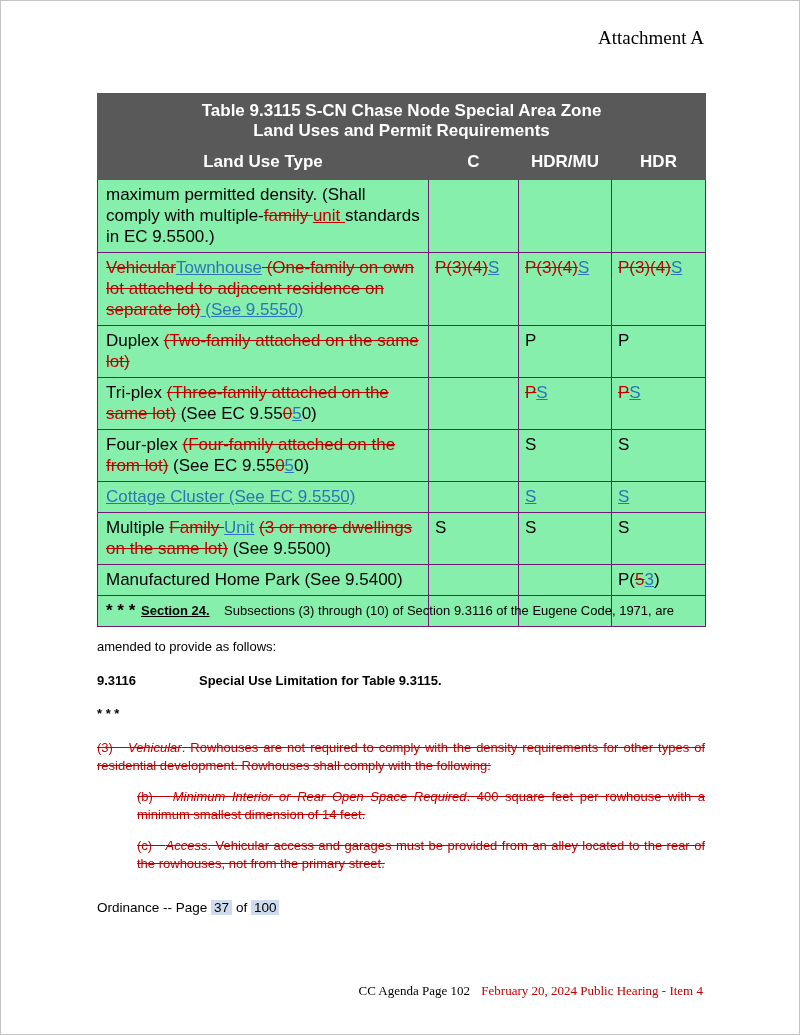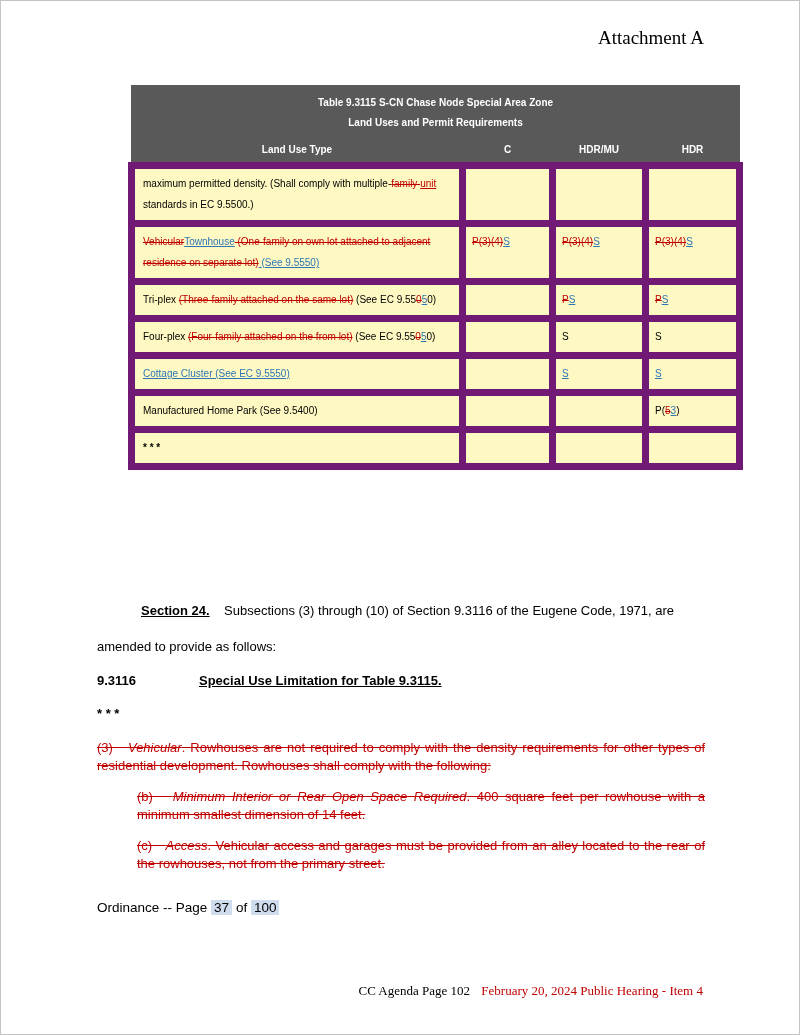--- a/index.html
+++ b/index.html
@@ -3,39 +3,39 @@
 <meta charset="utf-8">
 <style>
   * { margin:0; padding:0; box-sizing:border-box; }
   html,body { background:#fff; }
   body { font-family:"Liberation Sans", sans-serif; color:#000; }
   .page { position:relative; width:800px; height:1035px; background:#fff; border:1px solid #c4c4c4; overflow:hidden; }
 
   .attachment { position:absolute; top:26px; right:95px; font-family:"Liberation Serif", serif; font-size:19px; }
 
   
-  .zoning-table { position:absolute; left:96px; top:84px; width:608px; border-collapse:collapse; table-layout:fixed; font-size:10px;margin-left:31px; }
+  .zoning-table { position:absolute; left:96px; top:92px; width:608px; border-collapse:collapse; table-layout:fixed; font-size:17px; }
   .zoning-table thead th { background:#595959; color:#fff; font-weight:bold; border:1px solid #595959; }
   .title-cell { text-align:center; padding:7px 4px 5px; line-height:20px; }
   .colhead th { padding:5px 2px 7px; text-align:center; border-top:1px solid #6f6f6f !important; }
-  .zoning-table tbody td { border:7px solid #701a75; vertical-align:top; background:#fef9c3; padding:4px 7px 5px 8px; line-height:21px; }
+  .zoning-table tbody td { border:1px solid #701a75; vertical-align:top; background:#86efac; padding:4px 7px 5px 8px; line-height:21px; }
   .zoning-table tbody td.permit { padding-left:6px; }
 
   
   .seg-del  { color:#c00000; text-decoration:line-through; }
   .seg-deli { color:#c00000; text-decoration:line-through; font-style:italic; }
   .seg-ins  { color:#2e75b6; text-decoration:underline; }
   .seg-insr { color:#c00000; text-decoration:underline; }
   .seg-b    { font-weight:bold; }
   .seg-bu   { font-weight:bold; text-decoration:underline; }
 
   
   .body-text { position:absolute; left:96px; top:592px; width:608px; font-size:13px; }
   .sec24 { line-height:36px; text-indent:44px; }
-  .heading936 { margin-top:6px; line-height:20px; font-weight:bold;text-decoration:underline; }
+  .heading936 { margin-top:6px; line-height:20px; font-weight:bold; }
   .hnum { display:inline-block; width:102px; }
   .stars { margin-top:14px; line-height:18px; font-weight:bold; }
   .redpara { margin-top:16px; line-height:18px; text-align:justify; }
   .redpara.indent { margin-left:40px; margin-top:13px; }
 
   
   .ord-footer { position:absolute; left:96px; top:899px; font-size:13.5px; }
   .field { background:#cfdcee; padding:0 3px; }
   .agenda-footer { position:absolute; right:96px; top:982px; font-family:"Liberation Serif", serif; font-size:13px; white-space:nowrap; }
   .hearing { color:#c00000; margin-left:8px; }
@@ -75,36 +75,48 @@
         <td class="permit"></td>
         <td class="permit"></td>
       </tr>
       <tr>
         <td><span class="seg-del">Vehicular</span><span class="seg-ins">Townhouse</span><span class="seg-del"> (One-family on own lot attached to adjacent residence on separate lot)</span><span class="seg-ins"> </span><span class="seg-ins">(See 9.5550)</span></td>
         <td class="permit"><span class="seg-del">P(3)(4)</span><span class="seg-ins">S</span></td>
         <td class="permit"><span class="seg-del">P(3)(4)</span><span class="seg-ins">S</span></td>
         <td class="permit"><span class="seg-del">P(3)(4)</span><span class="seg-ins">S</span></td>
       </tr>
       <tr>
+        <td><span>Duplex </span><span class="seg-del">(Two-family attached on the same lot)</span></td>
+        <td class="permit"></td>
+        <td class="permit"><span>P</span></td>
+        <td class="permit"><span>P</span></td>
+      </tr>
+      <tr>
         <td><span>Tri-plex </span><span class="seg-del">(Three-family attached on the same lot)</span><span> (See EC 9.55</span><span class="seg-del">0</span><span class="seg-ins">5</span><span>0)</span></td>
         <td class="permit"></td>
         <td class="permit"><span class="seg-del">P</span><span class="seg-ins">S</span></td>
         <td class="permit"><span class="seg-del">P</span><span class="seg-ins">S</span></td>
       </tr>
       <tr>
         <td><span>Four-plex </span><span class="seg-del">(Four-family attached on the from lot)</span><span> (See EC 9.55</span><span class="seg-del">0</span><span class="seg-ins">5</span><span>0)</span></td>
         <td class="permit"></td>
         <td class="permit"><span>S</span></td>
         <td class="permit"><span>S</span></td>
       </tr>
       <tr>
         <td><span class="seg-ins">Cottage Cluster (See EC 9.5550)</span></td>
         <td class="permit"></td>
         <td class="permit"><span class="seg-ins">S</span></td>
         <td class="permit"><span class="seg-ins">S</span></td>
+      </tr>
+      <tr>
+        <td><span>Multiple </span><span class="seg-del">Family </span><span class="seg-ins">Unit</span><span> </span><span class="seg-del">(3 or more dwellings on the same lot)</span><span> (See 9.5500)</span></td>
+        <td class="permit"><span>S</span></td>
+        <td class="permit"><span>S</span></td>
+        <td class="permit"><span>S</span></td>
       </tr>
       <tr>
         <td><span>Manufactured Home Park (See 9.5400)</span></td>
         <td class="permit"></td>
         <td class="permit"></td>
         <td class="permit"><span>P(</span><span class="seg-del">5</span><span class="seg-ins">3</span><span>)</span></td>
       </tr>
       <tr>
         <td><span class="seg-b">* * *</span></td>
         <td class="permit"></td>

